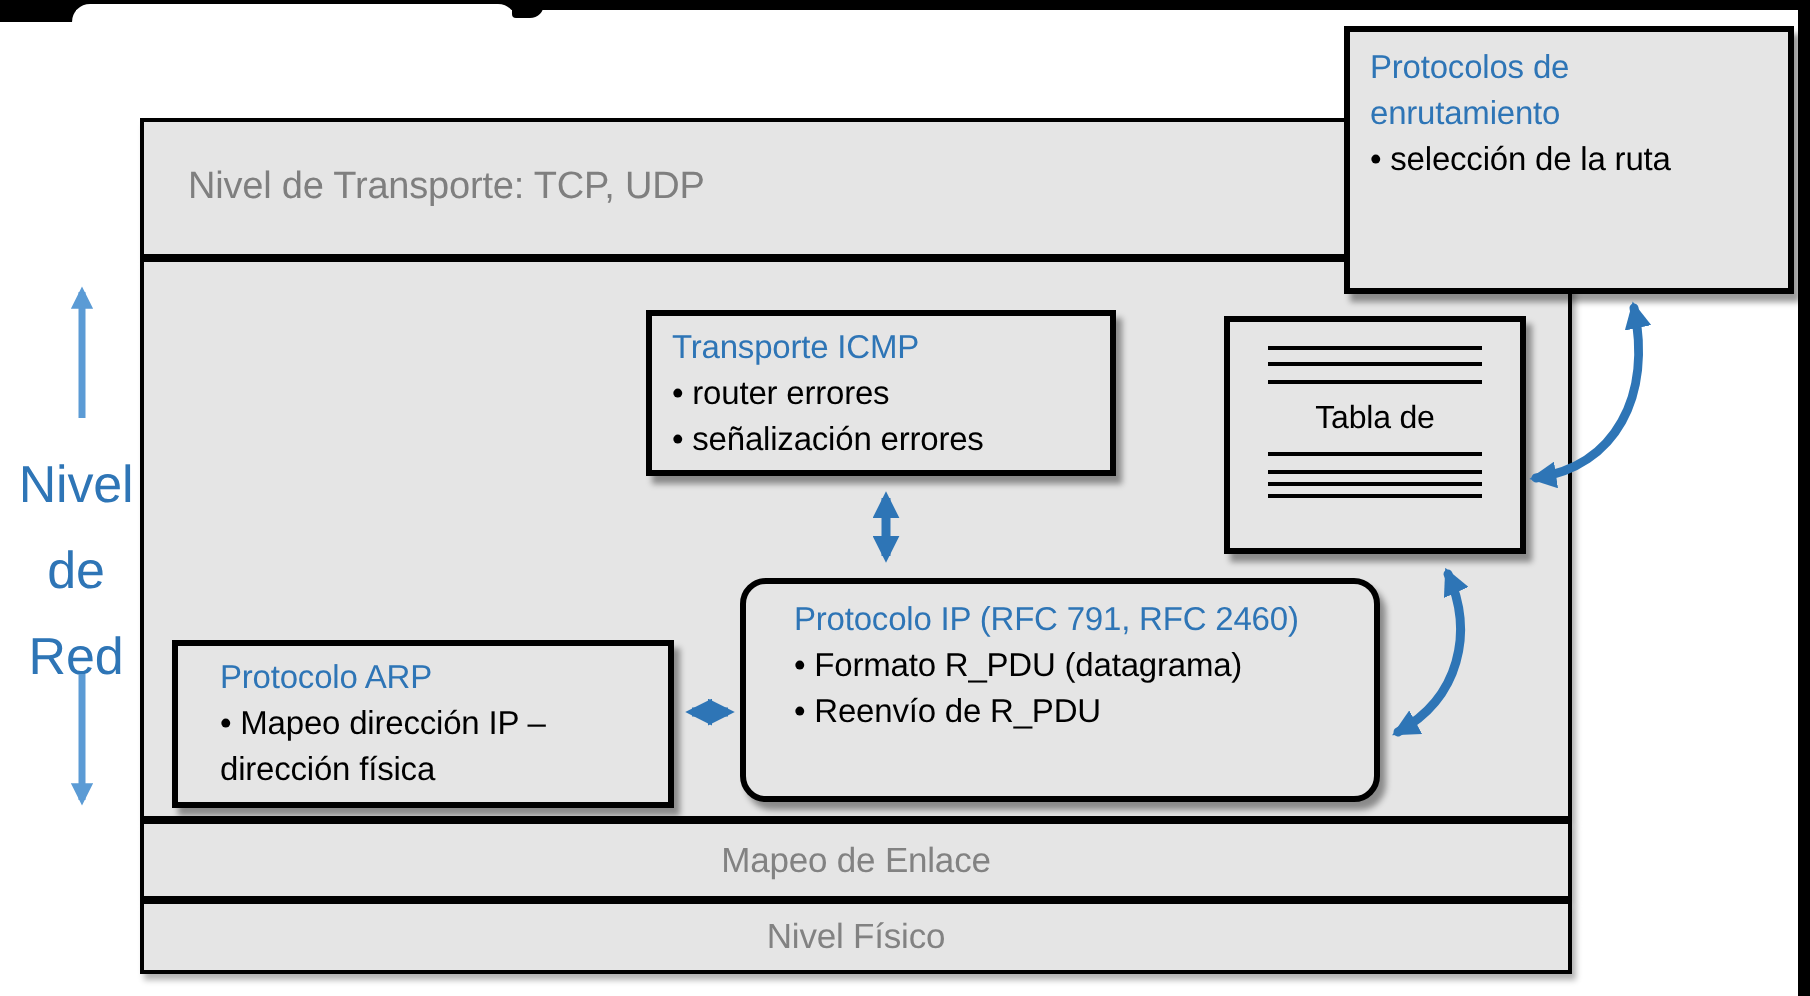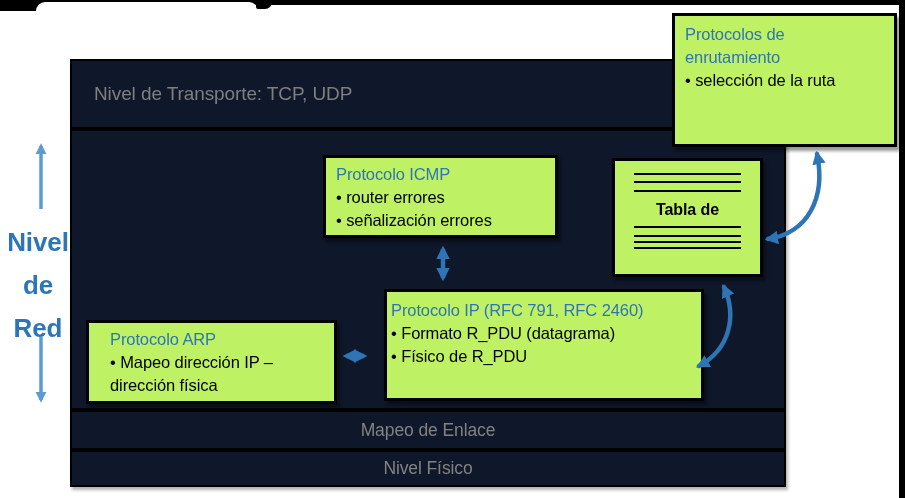--- a/index.html
+++ b/index.html
@@ -1,50 +1,50 @@
 <!DOCTYPE html>
 <html><head>
 <meta charset="utf-8">
 <style>
   html,body{margin:0;padding:0;background:#fff;}
   .canvas{position:relative;width:905px;height:498px;background:#ffffff;overflow:hidden;
           font-family:"Liberation Sans",sans-serif;letter-spacing:-0.1px;}
 
   
-  .band{position:absolute;background:#0f172a;border:2.5px solid #000;box-sizing:border-box;
+  .band{position:absolute;background:#e5e5e5;border:2.5px solid #000;box-sizing:border-box;
         box-shadow:2px 3px 3px rgba(0,0,0,0.30);}
   .transport{left:70px;top:59px;width:716px;height:70px;}
   .transport .lbl{position:absolute;left:22px;top:0;line-height:66px;font-size:19px;color:#7f7f7f;}
   .netcontainer{left:70px;top:129px;width:716px;height:281px;}
   .enlace{left:70px;top:410px;width:716px;height:40px;}
   .fisico{left:70px;top:450px;width:716px;height:37px;text-decoration:underline;}
   .band .center{position:absolute;left:0;right:0;top:0;bottom:0;display:flex;align-items:center;
         justify-content:center;font-size:17.5px;color:#828282;}
 
   
-  .pbox{position:absolute;background:#bef264;border:3px solid #000;box-sizing:border-box;
+  .pbox{position:absolute;background:#e5e5e5;border:3px solid #000;box-sizing:border-box;
         box-shadow:3px 4px 3px rgba(0,0,0,0.40);font-size:16.5px;line-height:23px;color:#000;}
   .pbox .title{color:#2E75B6;}
   .icmp{left:323px;top:155px;width:235px;height:83px;padding:5px 10px;}
-  .ip{left:384px;top:289px;width:320px;height:112px;padding:7px 4px;}
+  .ip{left:370px;top:289px;width:320px;height:112px;padding:7px 24px;border-radius:13px;}
   .arp{left:86px;top:320px;width:251px;height:84px;padding:5px 21px;}
   .routing{left:672px;top:13px;width:225px;height:134px;padding:7px 10px;}
 
   
   .tablebox{left:612px;top:158px;width:151px;height:119px;padding:12px 0 0 0;}
   .tlines{width:107px;margin:0 auto;}
   .tl{height:0;border-top:2.5px solid #000;}
   .tl.gap{margin-top:4px;}
   .tldouble{height:7px;border-top:2.5px solid #000;border-bottom:2.5px solid #000;margin-top:6px;}
   .tldouble.b{margin-top:0;}
-  .tabletext{text-align:center;font-size:16px;line-height:21px;margin:7px 0 6px 0;color:#000;font-weight:bold;}
+  .tabletext{text-align:center;font-size:16px;line-height:21px;margin:7px 0 6px 0;color:#000;}
 
   
   .sidelabel{position:absolute;left:2px;top:221px;width:72px;text-align:center;
-             font-size:26px;line-height:43px;color:#2E75B6;font-weight:bold;}
+             font-size:26px;line-height:43px;color:#2E75B6;}
 
   
   .topbar{position:absolute;left:0;top:0;width:905px;height:5px;background:#000;}
   .topblockleft{position:absolute;left:0;top:0;width:38px;height:11px;background:#000;}
   .topnub{position:absolute;left:256px;top:0;width:16px;height:9px;background:#000;
           border-radius:0 0 7px 2px;}
   .toptab{position:absolute;left:36px;top:2px;width:222px;height:10px;background:#fff;
           border-radius:9px 9px 0 0;}
   .rightstrip{position:absolute;left:899px;top:0;width:6px;height:498px;background:#000;}
 
@@ -78,29 +78,29 @@
       <div>Tabla de</div>
     </div>
     <div class="tlines">
       <div class="tldouble b"></div>
       <div class="tl gap"></div>
       <div class="tl gap"></div>
     </div>
   </div>
 
   <div class="pbox icmp">
-    <div class="title">Protocolo ICMP</div>
+    <div class="title">Transporte ICMP</div>
     <div>• router errores</div>
     <div>• señalización errores</div>
   </div>
 
   <div class="pbox ip">
     <div class="title">Protocolo IP (RFC 791, RFC 2460)</div>
     <div>• Formato R_PDU (datagrama)</div>
-    <div>• Físico de R_PDU</div>
+    <div>• Reenvío de R_PDU</div>
   </div>
 
   <div class="pbox arp">
     <div class="title">Protocolo ARP</div>
     <div>• Mapeo dirección IP – dirección física</div>
   </div>
 
   <div class="pbox routing">
     <div class="title">Protocolos de enrutamiento</div>
     <div>• selección de la ruta</div>

